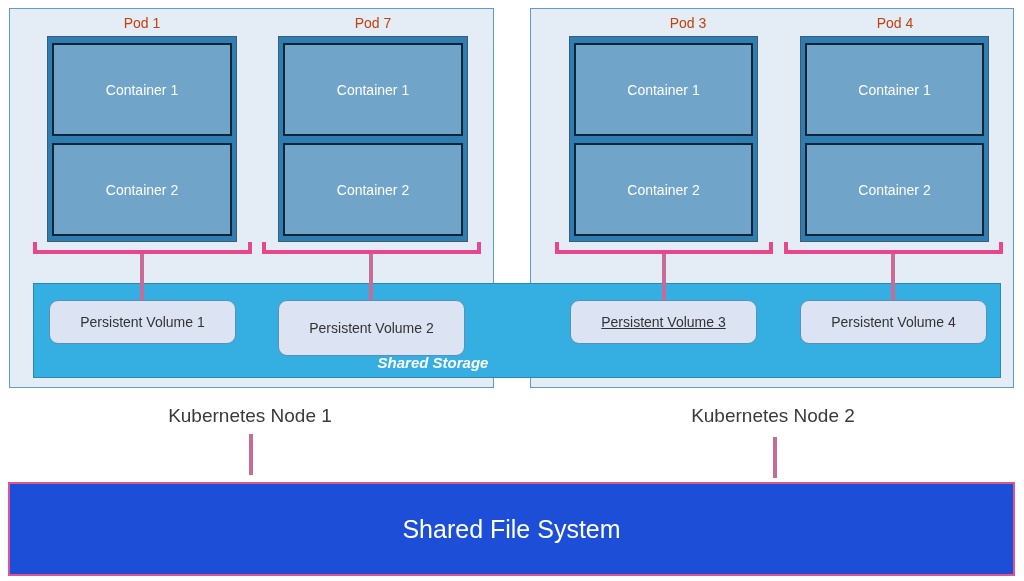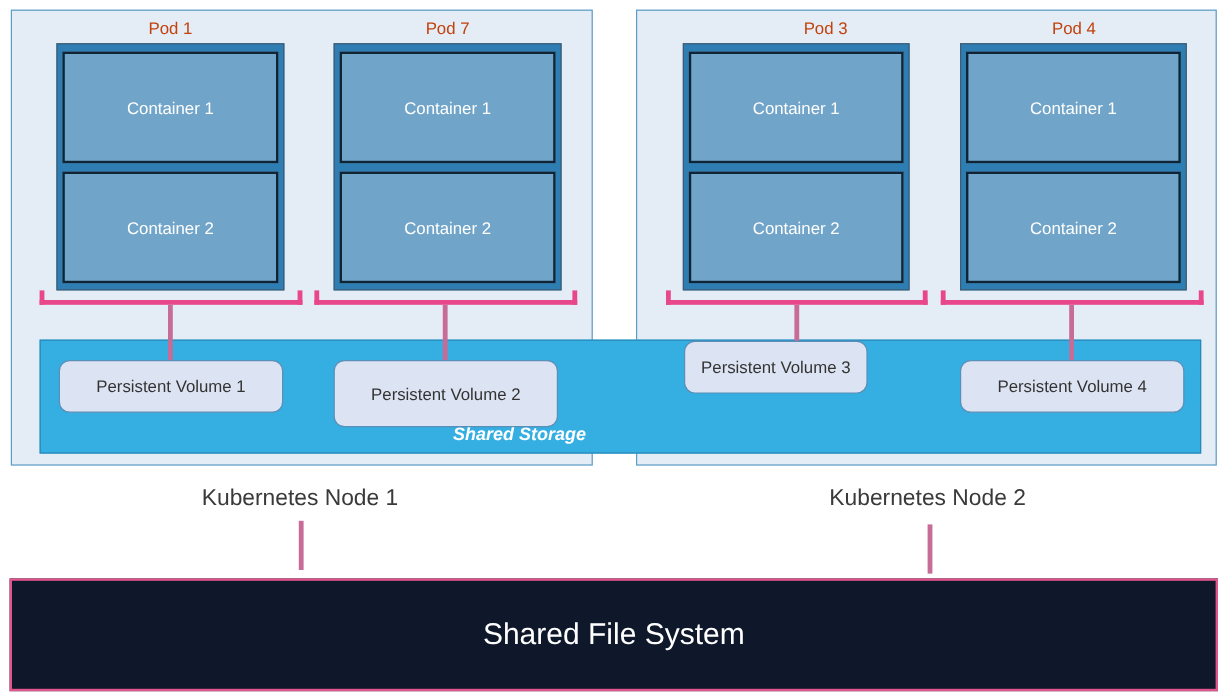--- a/index.html
+++ b/index.html
@@ -11,21 +11,21 @@
   .pod { background:#2e7eb4; border:1px solid #3f5c72; }
   .container { background:#70a4c8; border:2px solid #0f2535; color:#ffffff;
                font-size:14px; display:flex; align-items:center; justify-content:center; }
   .bracket { border:4px solid #e8478b; border-top:none; height:12px; }
   .stem { background:#c76c96; width:4px; }
   .storage { background:#35aee2; border:1.5px solid #2a88b8; }
   .storage-label { color:#ffffff; font-weight:bold; font-size:15px; text-align:center; }
   .volume { background:#dce3f2; border:1.5px solid #5a8fb8; border-radius:9px;
             color:#333; font-size:14px; display:flex; align-items:center; justify-content:center; }
   .node-label { font-size:19px; color:#3a3a3a; text-align:center; width:260px; }
-  .fs { background:#0f172a; border:2px solid #e0558d; color:#ffffff; font-size:25px;
+  .fs { background:#1d4ed8; border:2px solid #e0558d; color:#ffffff; font-size:25px;
         display:flex; align-items:center; justify-content:center; }
 </style>
 </head>
 <body>
 
 <div class="abs node" style="left:9px;top:8px;width:485px;height:380px;"></div>
 <div class="abs node" style="left:530px;top:8px;width:484px;height:380px;"></div>
 
 <div class="abs pod-label" style="left:42px;top:15px;">Pod 1</div>
 <div class="abs pod-label" style="left:273px;top:15px;">Pod 7</div>
@@ -54,21 +54,21 @@
 <div class="abs storage" style="left:33px;top:283px;width:968px;height:95px;"></div>
 <div class="abs storage-label" style="left:33px;top:354px;width:800px;font-style:italic;">Shared Storage</div>
 
 <div class="abs stem" style="left:140px;top:254px;height:47px;"></div>
 <div class="abs stem" style="left:369px;top:254px;height:47px;"></div>
 <div class="abs stem" style="left:662px;top:254px;height:47px;"></div>
 <div class="abs stem" style="left:891px;top:254px;height:47px;"></div>
 
 <div class="abs volume" style="left:49px;top:300px;width:187px;height:44px;">Persistent Volume 1</div>
 <div class="abs volume" style="left:278px;top:300px;width:187px;height:56px;">Persistent  Volume 2</div>
-<div class="abs volume" style="left:570px;top:284px;width:153px;height:44px;">Persistent Volume 3</div>
+<div class="abs volume" style="left:570px;top:300px;width:187px;height:44px;text-decoration:underline;">Persistent Volume 3</div>
 <div class="abs volume" style="left:800px;top:300px;width:187px;height:44px;">Persistent  Volume 4</div>
 
 <div class="abs node-label" style="left:120px;top:405px;">Kubernetes Node 1</div>
 <div class="abs node-label" style="left:643px;top:405px;">Kubernetes Node 2</div>
 
 <div class="abs stem" style="left:249px;top:434px;height:41px;"></div>
 <div class="abs stem" style="left:773px;top:437px;height:41px;"></div>
 
 <div class="abs fs" style="left:8px;top:482px;width:1007px;height:94px;">Shared File System</div>
 

